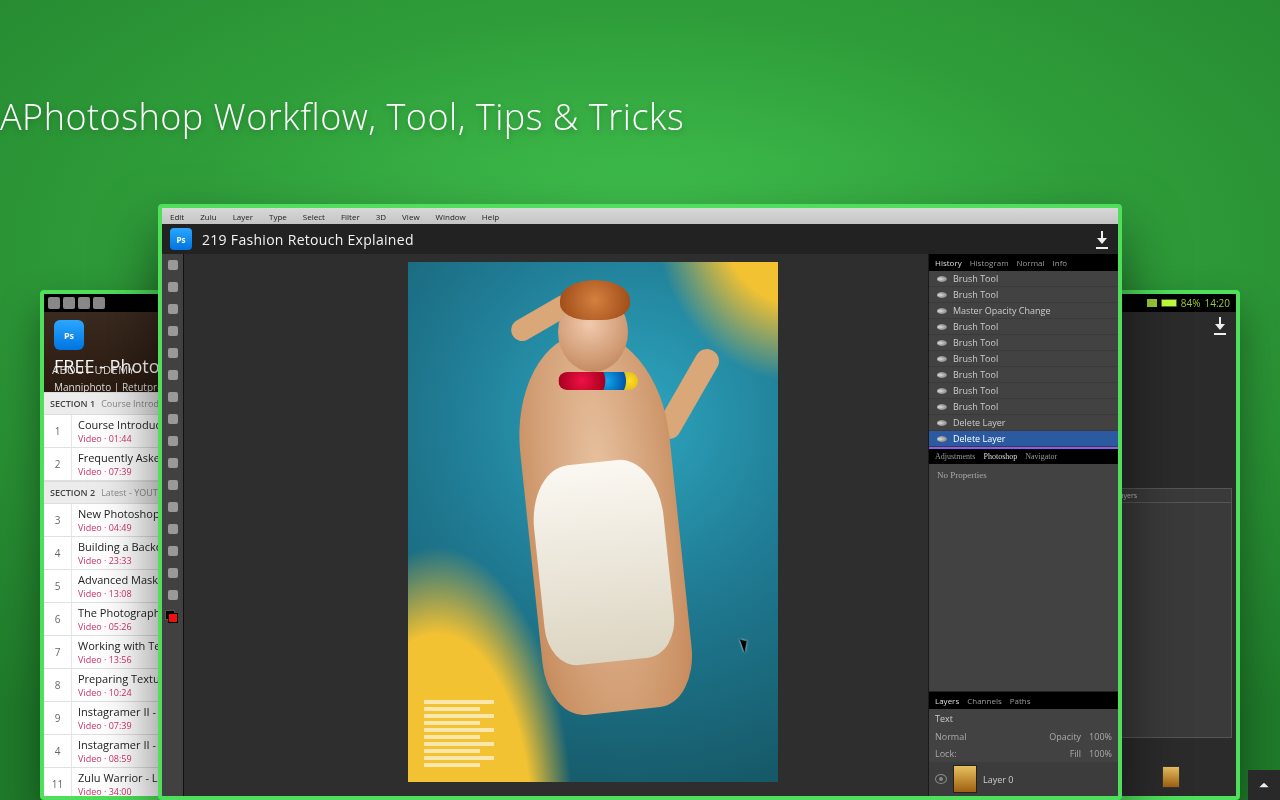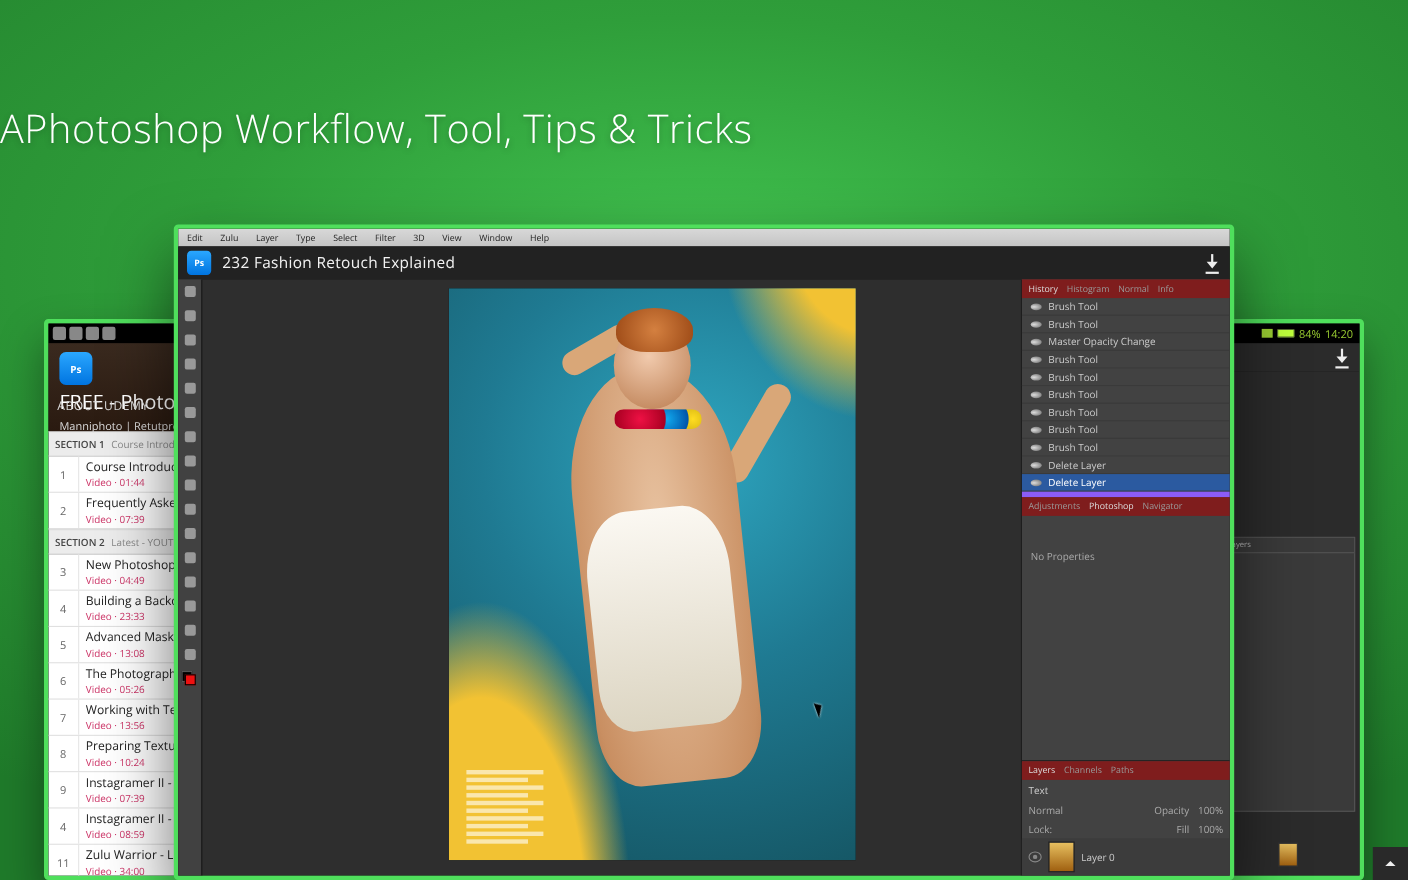--- a/index.html
+++ b/index.html
@@ -146,28 +146,28 @@
   .ps-canvas .textcol { position:absolute; left:16px; bottom:12px; width:80px; }
   .ps-canvas .textcol div { height:4px; margin:3px 0; background:rgba(255,255,255,.6); }
   .ps-canvas .textcol div:nth-child(odd){ width:88%; }
   .ps-canvas .textcol div:nth-child(even){ width:70%; }
   .ps-canvas .cursor { position:absolute; right:30px; bottom:130px; width:0; height:0;
     border-left:6px solid #000; border-top:4px solid transparent; border-bottom:10px solid transparent;
     transform: rotate(-20deg); filter: drop-shadow(0 0 1px #fff); }
 
   
   .ps-right { position:absolute; right:0; top:0; width:190px; height:100%; background:#424242; border-left:1px solid #1a1a1a; color:#ccc; font-size:9px; }
-  .ps-tabrow { display:flex; gap:8px; padding:3px 6px; background:#7f1d1d; color:#9a9a9a; font-size:8px; }
+  .ps-tabrow { display:flex; gap:8px; padding:3px 6px; background:#000000; color:#9a9a9a; font-size:8px; }
   .ps-tabrow span.active { color:#ddd; }
   .hist-list .hitem { display:flex; align-items:center; gap:6px; height:16px; padding:0 8px; border-bottom:1px solid #3a3a3a; }
   .hist-list .hitem .brush { width:10px; height:6px;
     background: radial-gradient(ellipse at 30% 50%, #ddd, #666); border-radius:50%; }
   .hist-list .hitem.sel { background:#2b5aa0; color:#fff; }
-  .props { border-top:5px solid #8b5cf6; }
-  .props .pbody { padding:6px 8px; color:#aaa;margin-top:24px; }
+  .props { border-top:2px solid #8b5cf6;font-family:Liberation Serif, serif; }
+  .props .pbody { padding:6px 8px; color:#aaa; }
   .layers-panel { position:absolute; bottom:0; left:0; right:0; border-top:1px solid #222; }
   .layers-opts { padding:3px 6px; display:flex; gap:4px; align-items:center; }
   .layer-row { display:flex; align-items:center; gap:6px; padding:3px 6px; background:#3c3c3c; }
   .layer-row .eye { width:12px; height:10px; border:1px solid #888; border-radius:50%; position:relative; }
   .layer-row .eye::after { content:""; width:4px; height:4px; background:#888; border-radius:50%; position:absolute; left:3px; top:2px; }
   .layer-row .thumb { width:24px; height:28px; background:linear-gradient(#e7c060,#a06010); border:1px solid #222; }
   .opts-row { padding:2px 6px; display:flex; gap:8px; align-items:center; color:#aaa; }
 
   
   .chevron-up-btn {
@@ -319,21 +319,21 @@
       <span>Select</span>
       <span>Filter</span>
       <span>3D</span>
       <span>View</span>
       <span>Window</span>
       <span>Help</span>
     </div>
 
   <div class="video-title-bar">
     <div class="app-badge">Ps</div>
-    <div class="vtitle">232  Fashion Retouch Explained</div>
+    <div class="vtitle">219  Fashion Retouch Explained</div>
     <div class="dl-icon">
         <span class="dl-bar"></span>
       </div>
   </div>
 
   <div class="ps-workspace">
 
     <div class="ps-tools" id="ps-tools">
         <div class="trow">
           <div class="tdot"></div>

